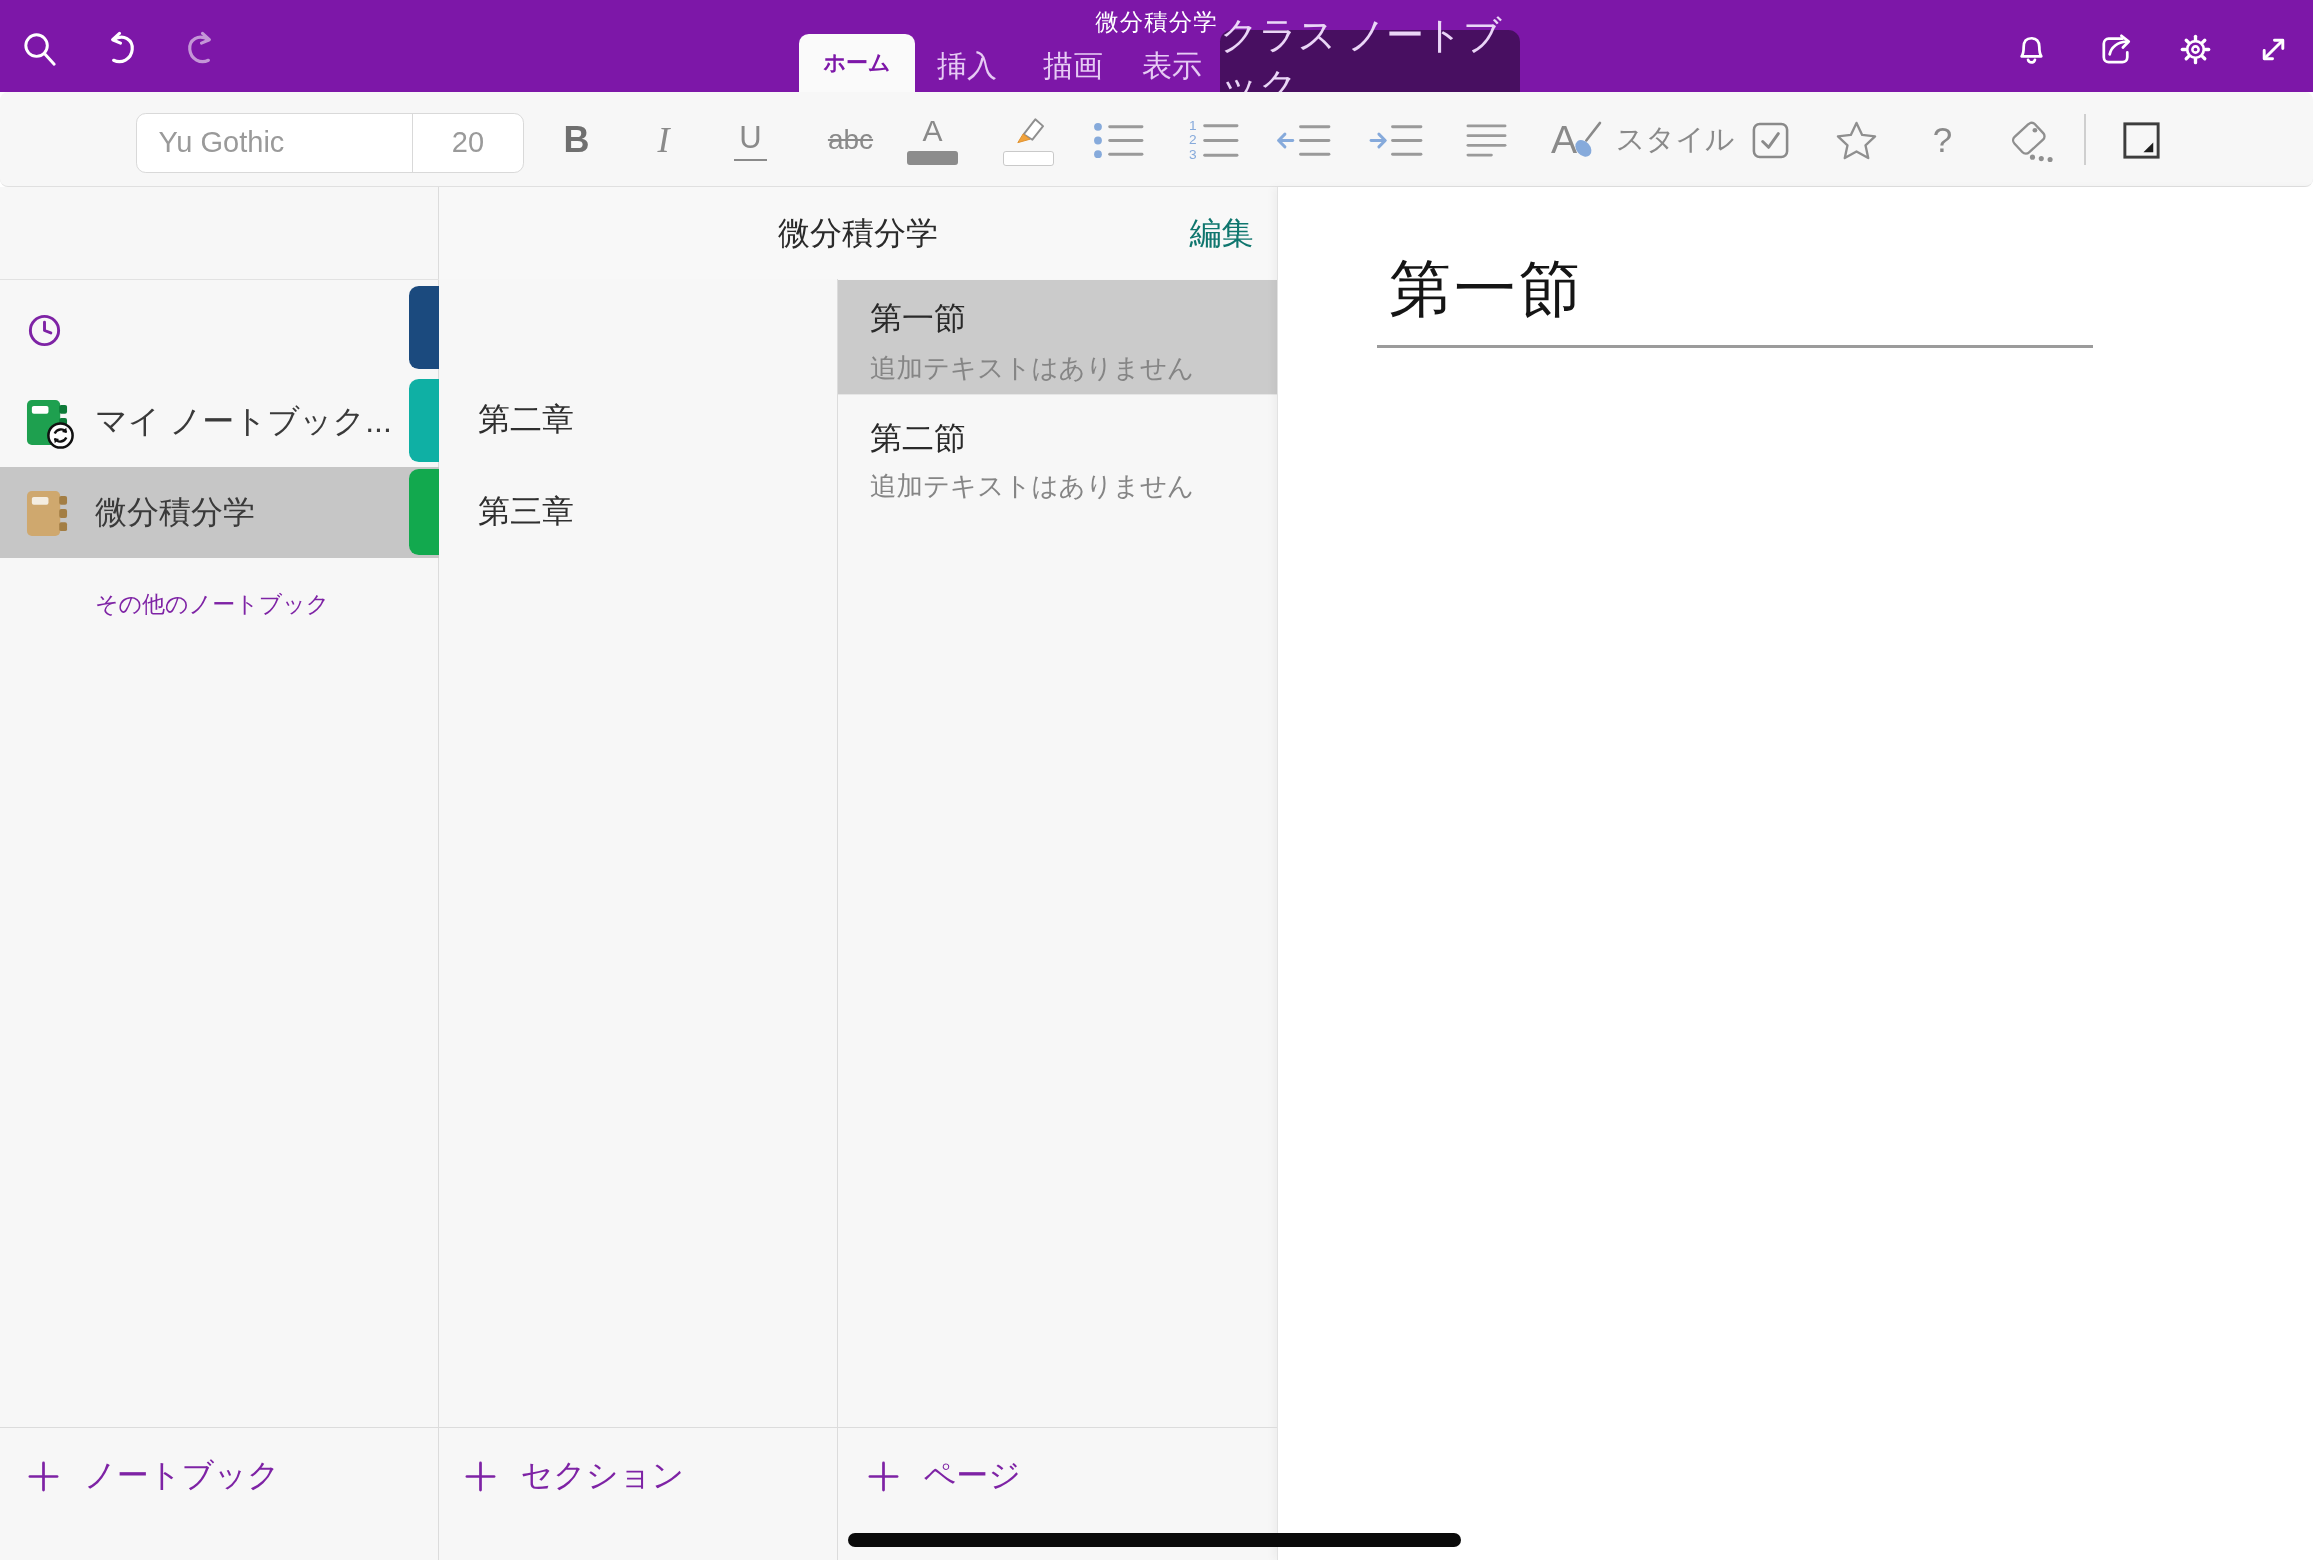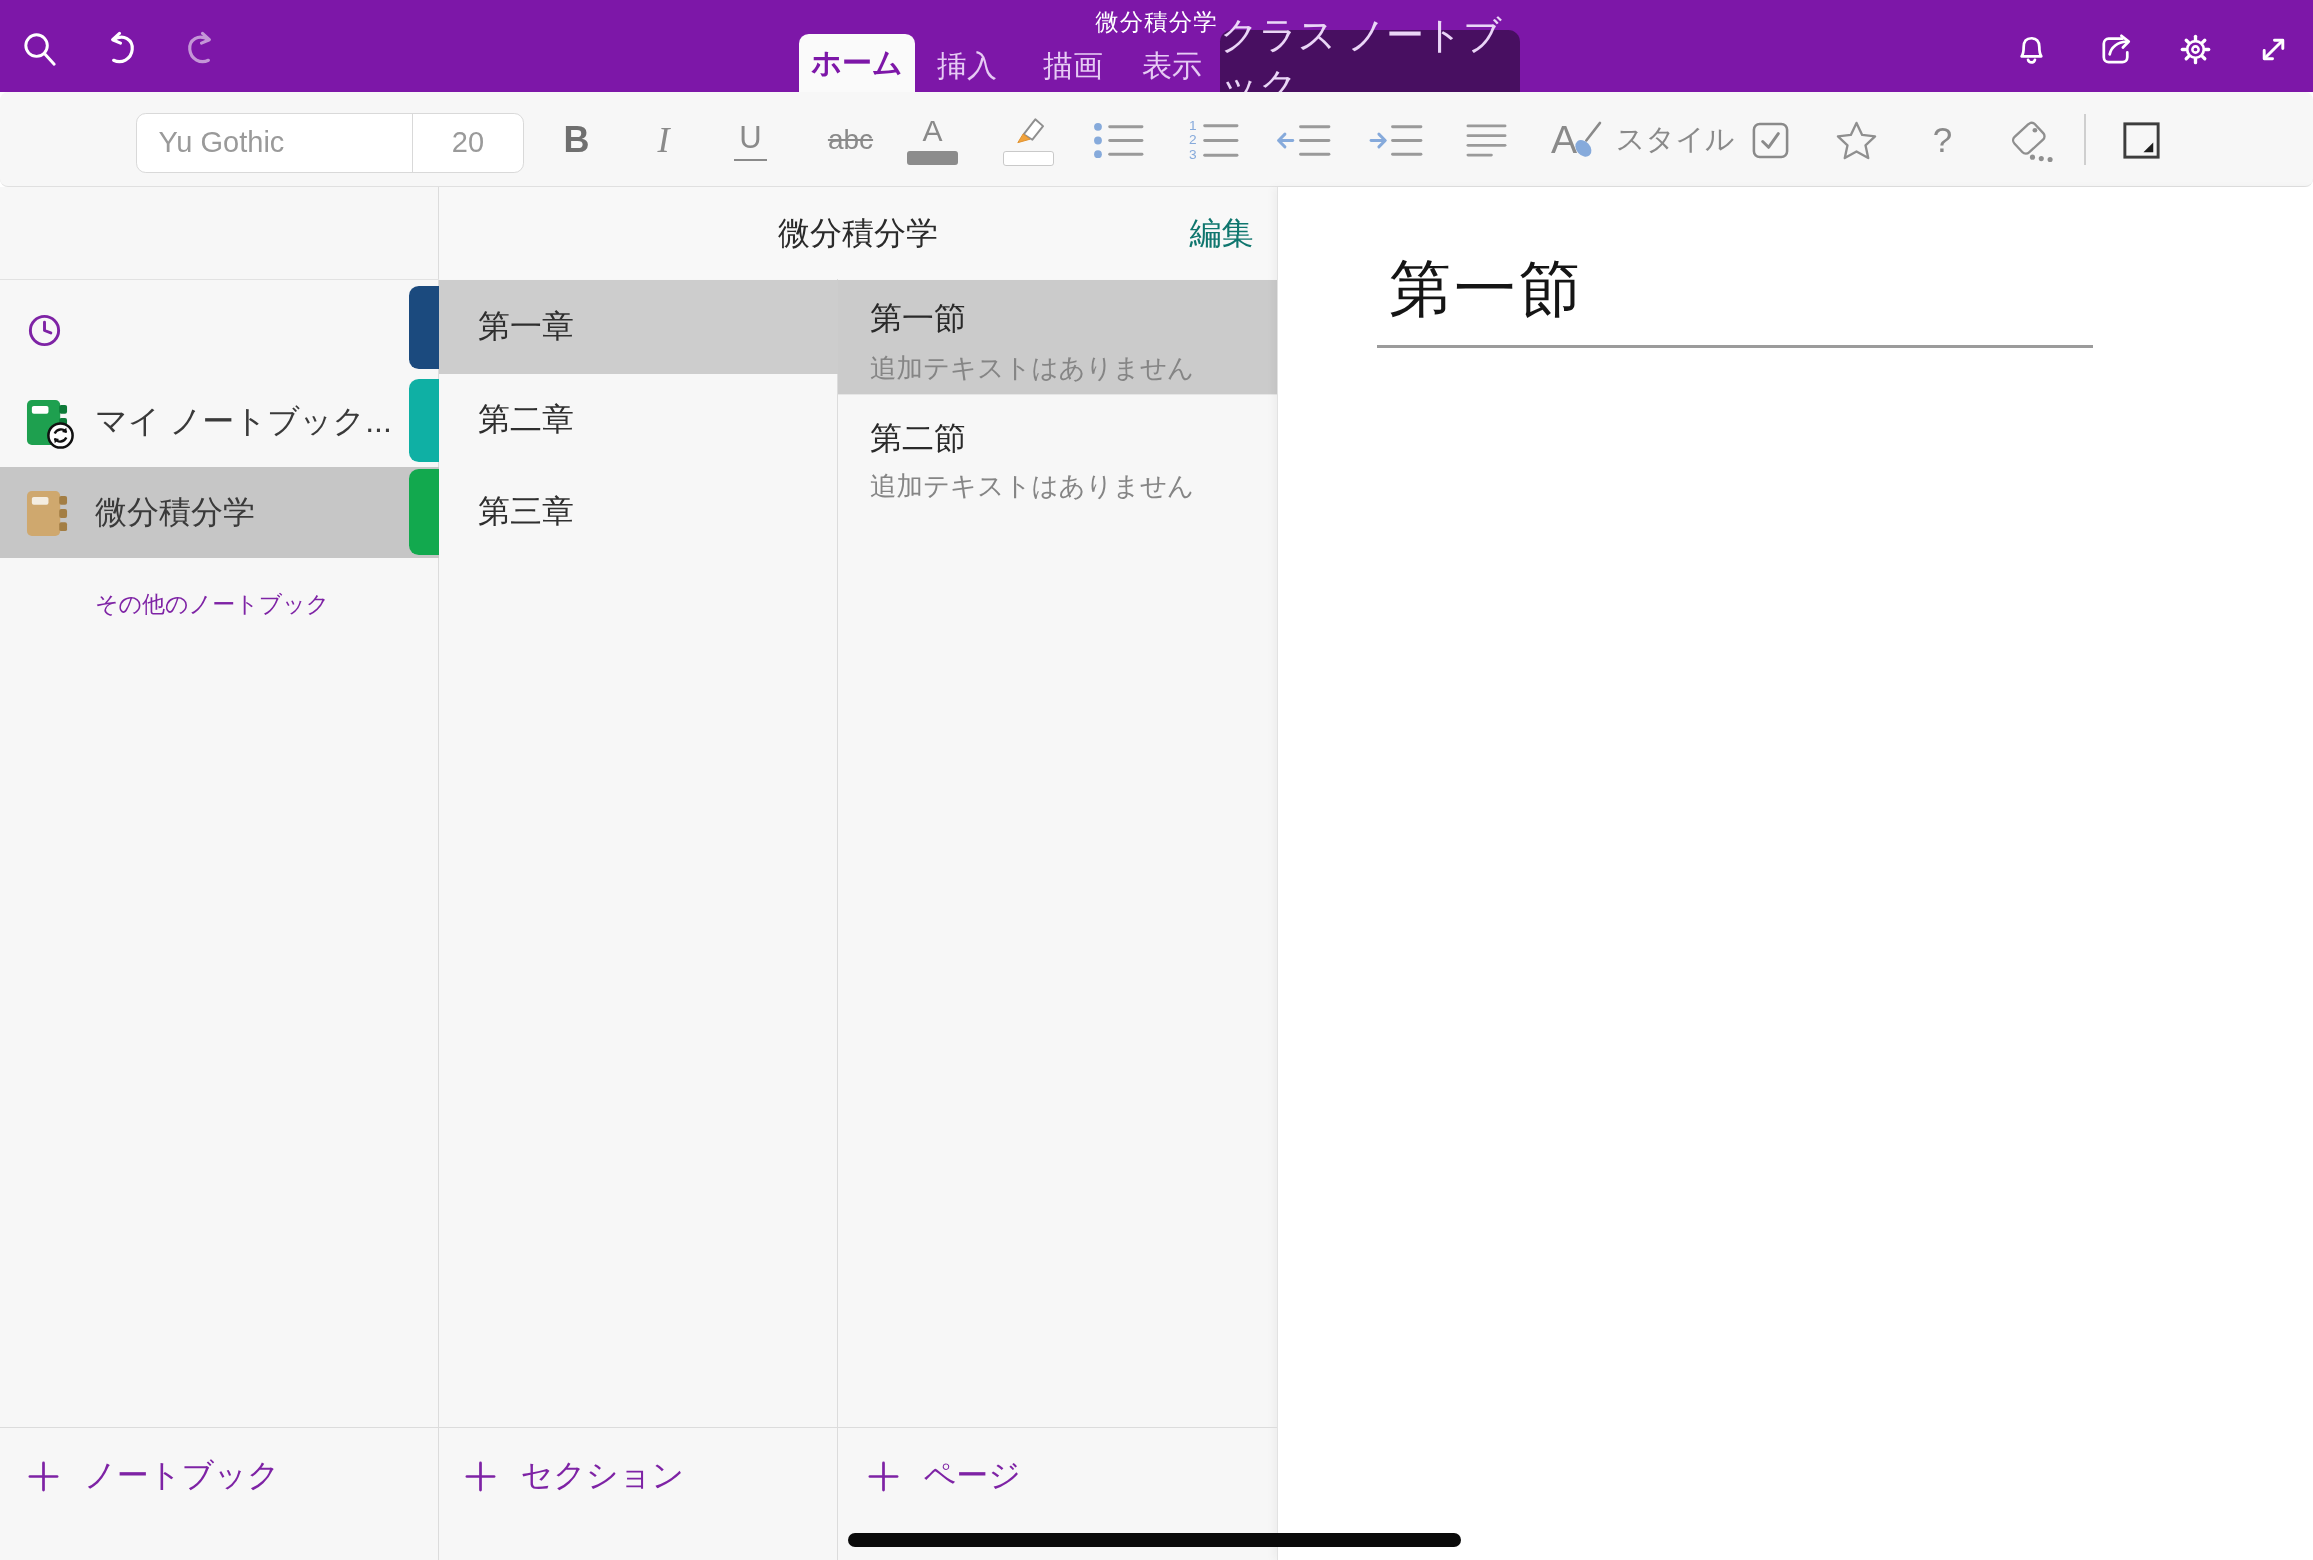--- a/index.html
+++ b/index.html
@@ -8,21 +8,21 @@
 
   
   #topbar { position:absolute; left:0; top:0; width:2313px; height:92px; background:#7d17a8; }
   #topbar svg { position:absolute; top:27.4px; }
   .doc-title { position:absolute; left:0; right:0; top:5.9px; text-align:center;
     color:#fff; font-size:23.5px; letter-spacing:1px; }
   .tab-plain { position:absolute; top:46px; height:39px; line-height:39px; width:88px;
     text-align:center; color:#e6cbf4; font-size:30px; }
   .tab-home { position:absolute; left:799px; top:34px; width:116px; height:58px;
     background:#fafafa; border-radius:9.8px 9.8px 0 0; color:#7d17a8; font-weight:700;
-    font-size:30px; display:flex; align-items:center; justify-content:center; }
+    font-size:22px; display:flex; align-items:center; justify-content:center; }
   .tab-class { position:absolute; left:1220px; top:30px; width:300px; height:62px;
     background:#480f61; border-radius:11.8px 11.8px 0 0; color:#ead6f7; font-size:38px;
     display:flex; align-items:center; justify-content:center; }
 
   
   #toolbar { position:absolute; left:0; top:92px; width:2313px; height:95px;
     background:#f7f7f7; border-bottom:1px solid #e0e0e0;border-radius:8px; }
   .fontbox { position:absolute; left:136px; top:20.6px; width:388px; height:60px;
     background:#fff; border:1.5px solid #d9d9d9; border-radius:9.8px; display:flex; align-items:stretch; }
   .fontbox .fname { flex:1; padding-left:21.6px; font-size:29px; color:#9a9a9a; line-height:57px;
@@ -346,23 +346,20 @@
   <div class="morelink" style="top:371px">その他のノートブック</div>
 </div>
 
 <div id="listheader">
   <div class="htitle">微分積分学</div>
   <div class="hedit">編集</div>
 </div>
 <div class="hairline-h" style="left:0; top:279px; width:1277px"></div>
 
 <div id="seccol">
-  <div class="secrow selected" style="top:1px">
-    <span class="lbl">第一章</span>
-  </div>
   <div class="secrow" style="top:95px; height:92px">
     <span class="lbl">第二章</span>
   </div>
   <div class="secrow" style="top:187px; height:92px">
     <span class="lbl">第三章</span>
   </div>
 </div>
 
 <div id="pagecol">
   <div class="pagerow selected" style="top:1px; height:114px">

